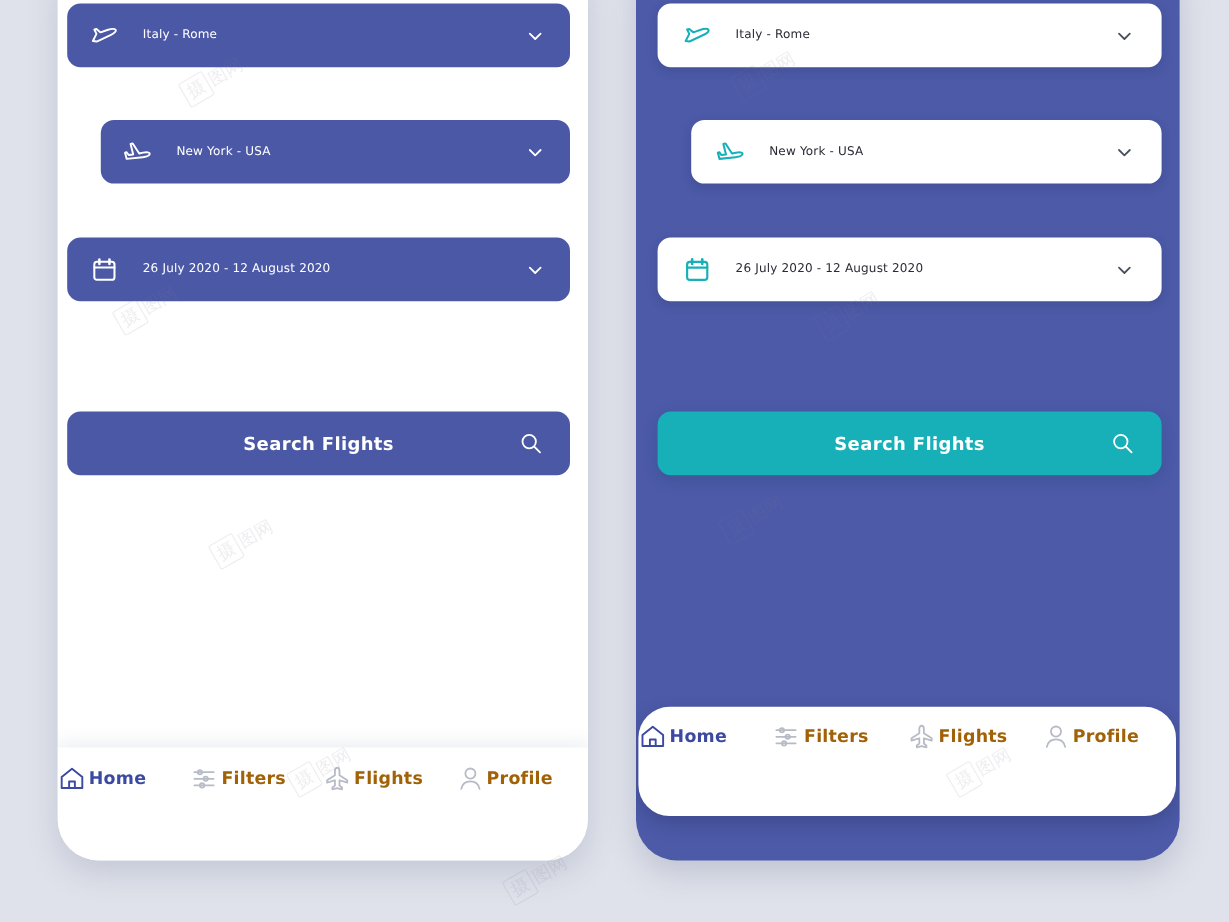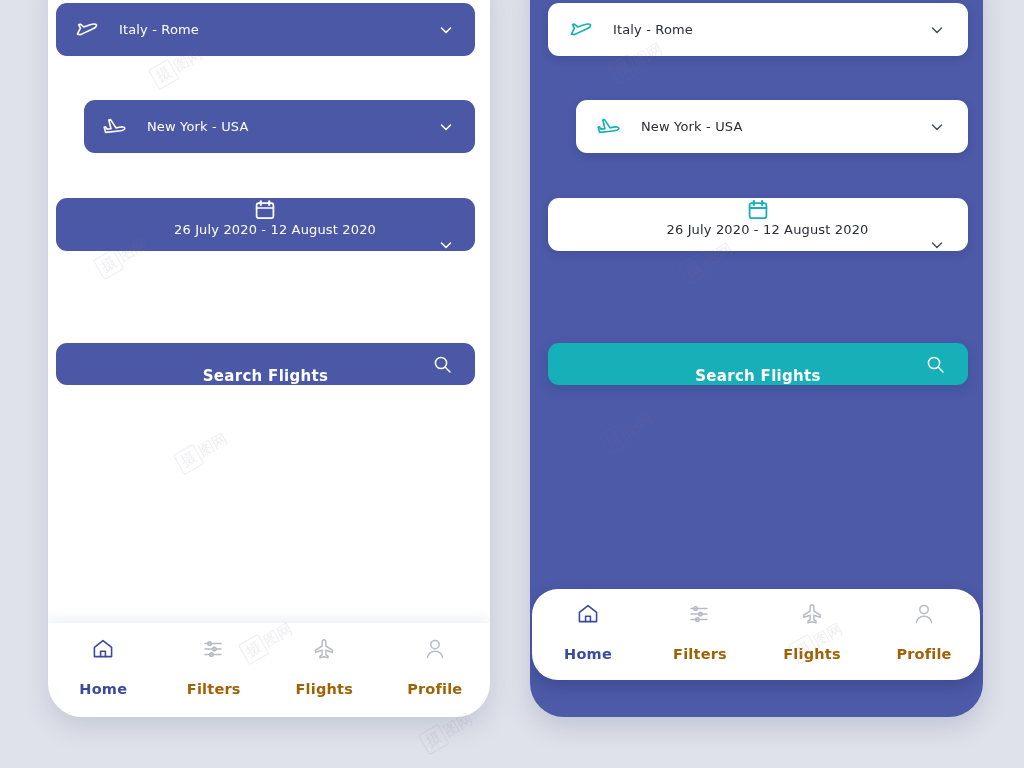--- a/index.html
+++ b/index.html
@@ -43,43 +43,43 @@
     padding:0 20px 0 19px;
   }
   .phone-right .field{
     left:18px; right:15px;
     background:#ffffff;
     padding:0 22px 0 21px;
     box-shadow:0 3px 9px rgba(25,30,70,.16);
   }
   .field.f1{top:3px;}
   .field.f2{top:100px;margin-left:28px;}
-  .field.f3{top:198px;flex-direction:column;}
+  .field.f3{top:198px;}
 
   .field .ficon{
     width:24px;height:24px;flex:0 0 24px;
     display:flex;align-items:center;justify-content:center;
   }
   .field .flabel{
     margin-left:20px;
-    font-size:13px;
+    font-size:10px;
     letter-spacing:.15px;
     white-space:nowrap;
   }
   .phone-left .flabel{color:#ffffff;}
   .phone-right .flabel{color:#2b2b35;}
   .field .chev{margin-left:auto;width:18px;height:18px;display:flex;align-items:center;justify-content:center;}
 
   
   .searchbtn{
     position:absolute;
-    height:42px;
+    height:53px;
     border-radius:11px;
     display:flex;
-    align-items:flex-end;
+    align-items:center;
     justify-content:center;
     box-sizing:border-box;
   }
   .phone-left .searchbtn{
     left:8px;right:15px;top:383px;
     background:#4b58a6;
   }
   .phone-right .searchbtn{
     left:18px;right:15px;top:383px;
     background:#17b0b8;
@@ -108,23 +108,22 @@
   }
   .phone-right .navbar{
     left:2px;right:3px;bottom:37px;height:78px;
     border-radius:26px;
     box-shadow:0 6px 16px rgba(20,25,60,.22);
     padding-top:13px;
   }
   .navitem{
     flex:1;
     display:flex;
-    flex-direction:column;
     align-items:center;
-    gap:20px;
+    gap:2px;
   }
   .navitem .nicon{height:24px;display:flex;align-items:center;justify-content:center;}
   .navitem .nlabel{font-size:14.5px;letter-spacing:.2px;}
   .navitem.active .nlabel{color:#3b4aa0;font-weight:bold;}
   .navitem.inactive .nlabel{color:#a16207;font-weight:bold;}
 
   
   .wm{
     position:absolute;
     color:rgba(120,125,150,.13);

